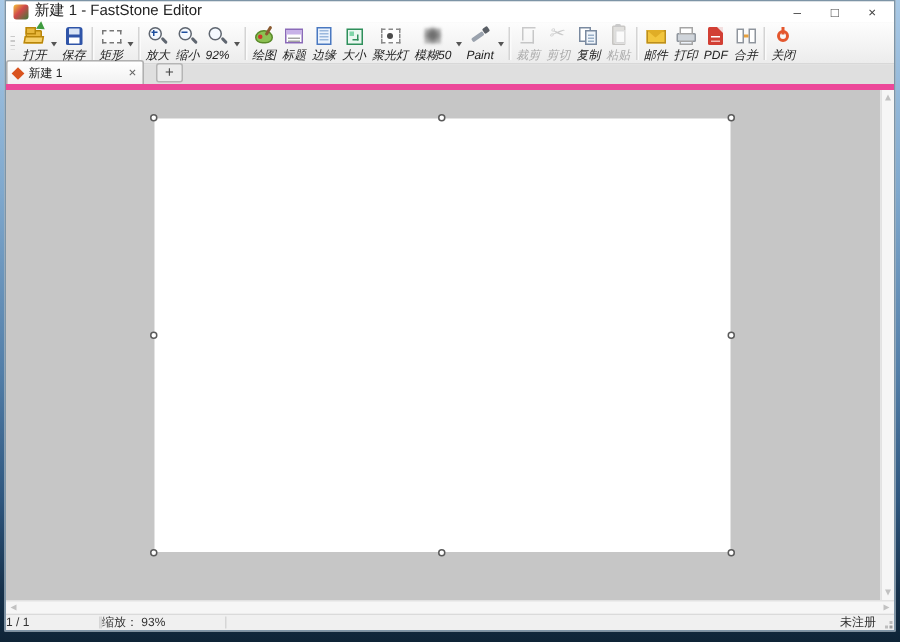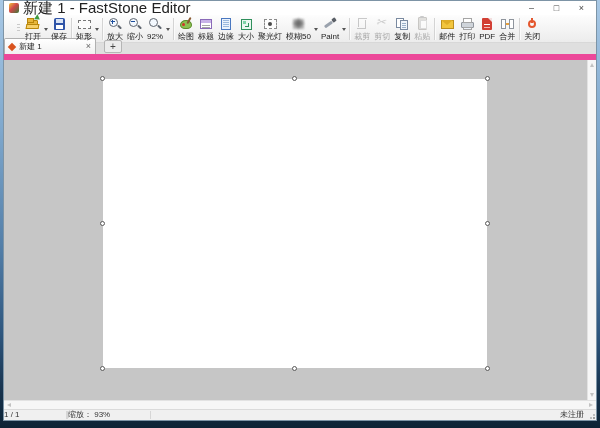--- a/index.html
+++ b/index.html
@@ -6,34 +6,34 @@
   body { font-family:"Liberation Sans", sans-serif; }
   .desktop { position:relative; width:600px; height:428px; overflow:hidden;
     background:linear-gradient(180deg,#a9c9e6 0%,#7fa8cd 30%,#527ea8 58%,#2e567e 78%,#16314b 92%,#0e2436 100%); }
   .window { position:absolute; left:3px; top:0; width:594px; height:421px;
     background:#f0f0f0; border:1px solid #7d94a6; display:flex; flex-direction:column; }
 
   
   .titlebar { height:14px; background:#ffffff; display:flex; align-items:center; padding:0 2px 0 5px; flex:none; }
   .appicon { width:10px; height:10px; border-radius:2px; margin-right:4px; flex:none;
     background:linear-gradient(135deg,#f2c23a 0%,#d0484a 45%,#3a7a3a 100%); }
-  .wtitle { font-size:15px; color:#222; line-height:14px; white-space:nowrap; }
+  .wtitle { font-size:10px; color:#222; line-height:14px; white-space:nowrap; }
   .wcs { margin-left:auto; display:flex; }
   .wc { width:25px; text-align:center; font-size:9px; color:#444; line-height:14px; cursor:default; }
 
   
   .menubar { height:13px; background:#f6f6f6; display:flex; align-items:center; padding-left:2px; flex:none; border-bottom:1px solid #ececec; }
   .grip { width:3px; height:9px; margin:0 3px 0 1px; flex:none;
     background:repeating-linear-gradient(180deg,#c9c9c9 0 1px,transparent 1px 3px); }
   .mi { font-size:8px; color:#222; padding:0 3px; line-height:13px; white-space:nowrap; }
   .histbtn { font-size:9px; color:#b5b5b5; padding:0 2px; line-height:12px; }
 
   
-  .toolbar { height:28px; flex:none; display:flex; align-items:center; padding:0 12px;
-    background:linear-gradient(#fdfdfd,#ececec); border-bottom:1px solid #d8d8d8; }
+  .toolbar { height:28px; flex:none; display:flex; align-items:center; padding:0 2px;
+    background:linear-gradient(#fdfdfd,#ececec); border-bottom:1px solid #d8d8d8;font-style:italic; }
   .tsep { width:1px; height:22px; background:#d4d4d4; box-shadow:1px 0 0 #fbfbfb; margin:0 2px; flex:none; }
   .tb { position:relative; display:flex; flex-direction:column; align-items:center; justify-content:center;
         height:26px; padding:1px 2px; border-radius:2px; flex:none; }
   .tb.dd-btn { padding-right:8px; }
   .tl { font-size:8px; line-height:9px; color:#222; white-space:nowrap; margin-top:1px; }
   .tb.dis .tl { color:#aaaaaa; }
   .tb.dis .ti { opacity:.45; filter:grayscale(90%); }
   .dd { position:absolute; right:1px; top:12px; width:0; height:0;
         border-left:2.5px solid transparent; border-right:2.5px solid transparent; border-top:3px solid #555; }
 
@@ -89,21 +89,21 @@
   .i-pdf .c { left:4px; top:7px; width:6px; height:1.5px; background:#ffffff; box-shadow:0 3px 0 #f3b6b0; }
   .i-join .a { left:1px; top:2px; width:5px; height:10px; background:#fff; border:1px solid #8f959d; }
   .i-join .b { left:9px; top:2px; width:5px; height:10px; background:#fff; border:1px solid #8f959d; }
   .i-join .c { left:6px; top:6px; width:3px; height:2px; background:#e8a03c; }
   .i-note .a { left:2px; top:1px; width:11px; height:12px; background:#80398f; border-radius:1px; }
   .i-note .a::before { content:"N"; position:absolute; left:3px; top:0; color:#fff; font-weight:bold; font-size:9px; line-height:12px; font-family:"Liberation Sans",sans-serif; }
   .i-close .a { left:3px; top:3px; width:8px; height:8px; border:2px solid #e4572e; border-radius:50%; }
   .i-close .b { left:6.5px; top:1px; width:2px; height:5px; background:#e4572e; }
 
   
-  .tabbar { height:17px; flex:none; background:#dfdfdf; border-bottom:6px solid #ec4899; display:flex; align-items:flex-end; padding-left:0; }
+  .tabbar { height:17px; flex:none; background:#dfdfdf; border-bottom:4px solid #ec4899; display:flex; align-items:flex-end; padding-left:0; }
   .tab { width:92px; height:16px; background:linear-gradient(#ffffff,#f1f1f1); border:1px solid #b0b0b0; border-bottom:none;
          border-radius:2px 2px 0 0; display:flex; align-items:center; padding:0 4px; }
   .tabdiamond { width:6px; height:6px; background:#d9531e; transform:rotate(45deg); margin-right:4px; flex:none; }
   .tablabel { font-size:8px; color:#222; white-space:nowrap; }
   .tabclose { margin-left:auto; font-size:9px; line-height:9px; color:#666; }
   .newtab { width:18px; height:13px; margin:0 0 1px 8px; background:#ececec; border:1px solid #b5b5b5; border-radius:2px;
             font-size:10px; line-height:11px; text-align:center; color:#444; }
 
   
   .workrow { flex:1; display:flex; min-height:0; }

